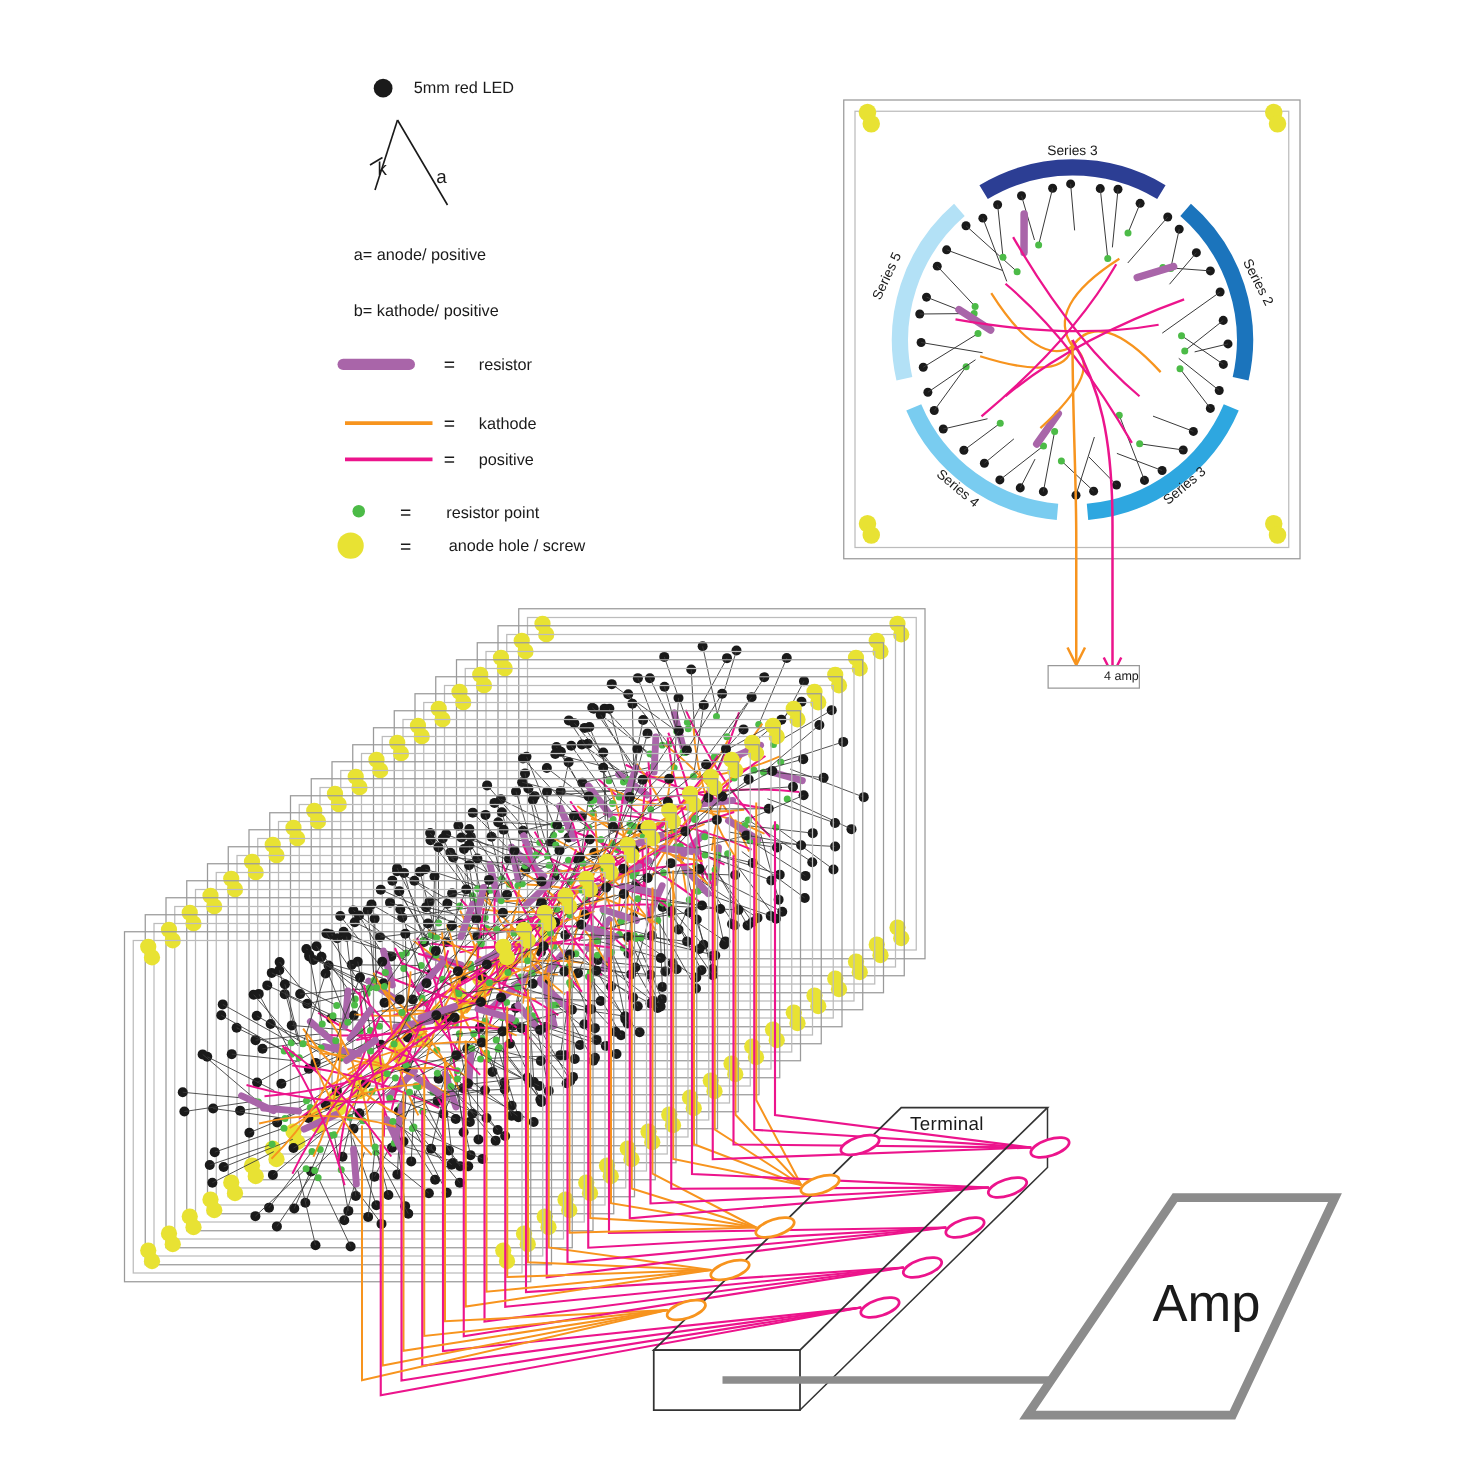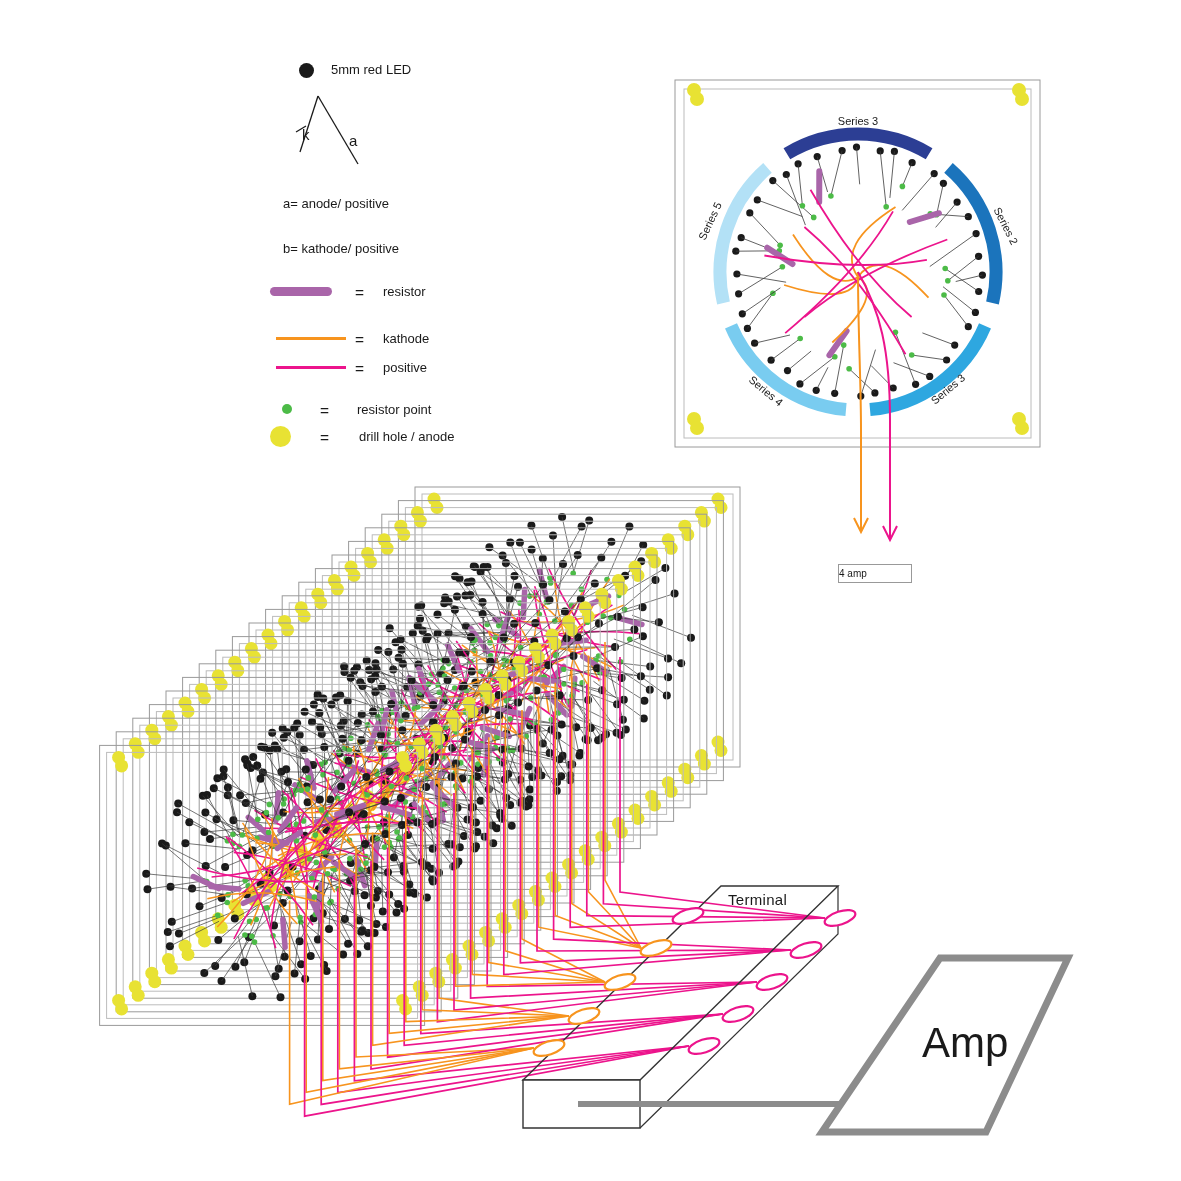--- a/index.html
+++ b/index.html
@@ -6,22 +6,22 @@
   html,body{width:1181px;height:1181px;background:#ffffff;overflow:hidden}
   body{font-family:"Liberation Sans",sans-serif;color:#1a1a1a;position:relative}
   #art{position:absolute;left:0;top:0}
   .abs{position:absolute}
   .lg-text{position:absolute;font-size:13px;white-space:nowrap}
   .eq{position:absolute;font-size:15.5px}
   .dot{position:absolute;border-radius:50%}
   .bar{position:absolute;border-radius:5px}
   .line-swatch{position:absolute}
   .series-label{position:absolute;font-size:11px;white-space:nowrap}
-  .amp-box{position:absolute;left:838px;top:564px;width:74px;height:19px;border:1px solid #999;
-           background:#fff;font-size:10px;display:flex;align-items:center;justify-content:flex-start}
+  .amp-box{position:absolute;left:838px;top:532px;width:74px;height:19px;border:1px solid #999;
+           background:#fff;font-size:10px;display:flex;align-items:center;justify-content:flex-end}
   .terminal-label{position:absolute;left:728px;top:891px;font-size:15px;letter-spacing:.3px}
   .amp-label{position:absolute;left:922px;top:1019px;font-size:42px}
   .symtxt{font-size:15px;fill:#1a1a1a;font-family:"Liberation Sans",sans-serif}
   .sym{stroke:#1a1a1a;stroke-width:1.3;fill:none}
 </style>
 </head>
 <body>
 
 <svg id="art" width="1181" height="1181" viewBox="0 0 1181 1181">
     <g>
@@ -1875,21 +1875,21 @@
 <div class="line-swatch" style="left: 276px; top: 366px; width: 70px; height: 3px; background: rgb(236, 20, 140);"></div>
 <div class="eq" style="left:355px;top:360px">=</div>
 <div class="lg-text" style="left:383px;top:360px">positive</div>
 
 <div class="dot" style="left: 282px; top: 404px; width: 10px; height: 10px; background: rgb(76, 187, 71);"></div>
 <div class="eq" style="left:320px;top:402px">=</div>
 <div class="lg-text" style="left:357px;top:402px">resistor point</div>
 
 <div class="dot" style="left: 270px; top: 426px; width: 21px; height: 21px; background: rgb(232, 226, 51);"></div>
 <div class="eq" style="left:320px;top:429px">=</div>
-<div class="lg-text" style="left:359px;top:429px">drill hole / anode</div>
+<div class="lg-text" style="left:359px;top:429px">anode hole / screw</div>
 
 <div class="series-label" style="left:858px;top:121px;transform:translate(-50%,-50%)">Series 3</div>
 <div class="series-label" style="left:1006px;top:226px;transform:translate(-50%,-50%) rotate(63deg)">Series 2</div>
 <div class="series-label" style="left:948px;top:389px;transform:translate(-50%,-50%) rotate(-40deg)">Series 3</div>
 <div class="series-label" style="left:766px;top:391px;transform:translate(-50%,-50%) rotate(40deg)">Series 4</div>
 <div class="series-label" style="left:710px;top:221px;transform:translate(-50%,-50%) rotate(-65deg)">Series 5</div>
 
 <div class="amp-box">
   <span>4 amp</span>
 </div>

